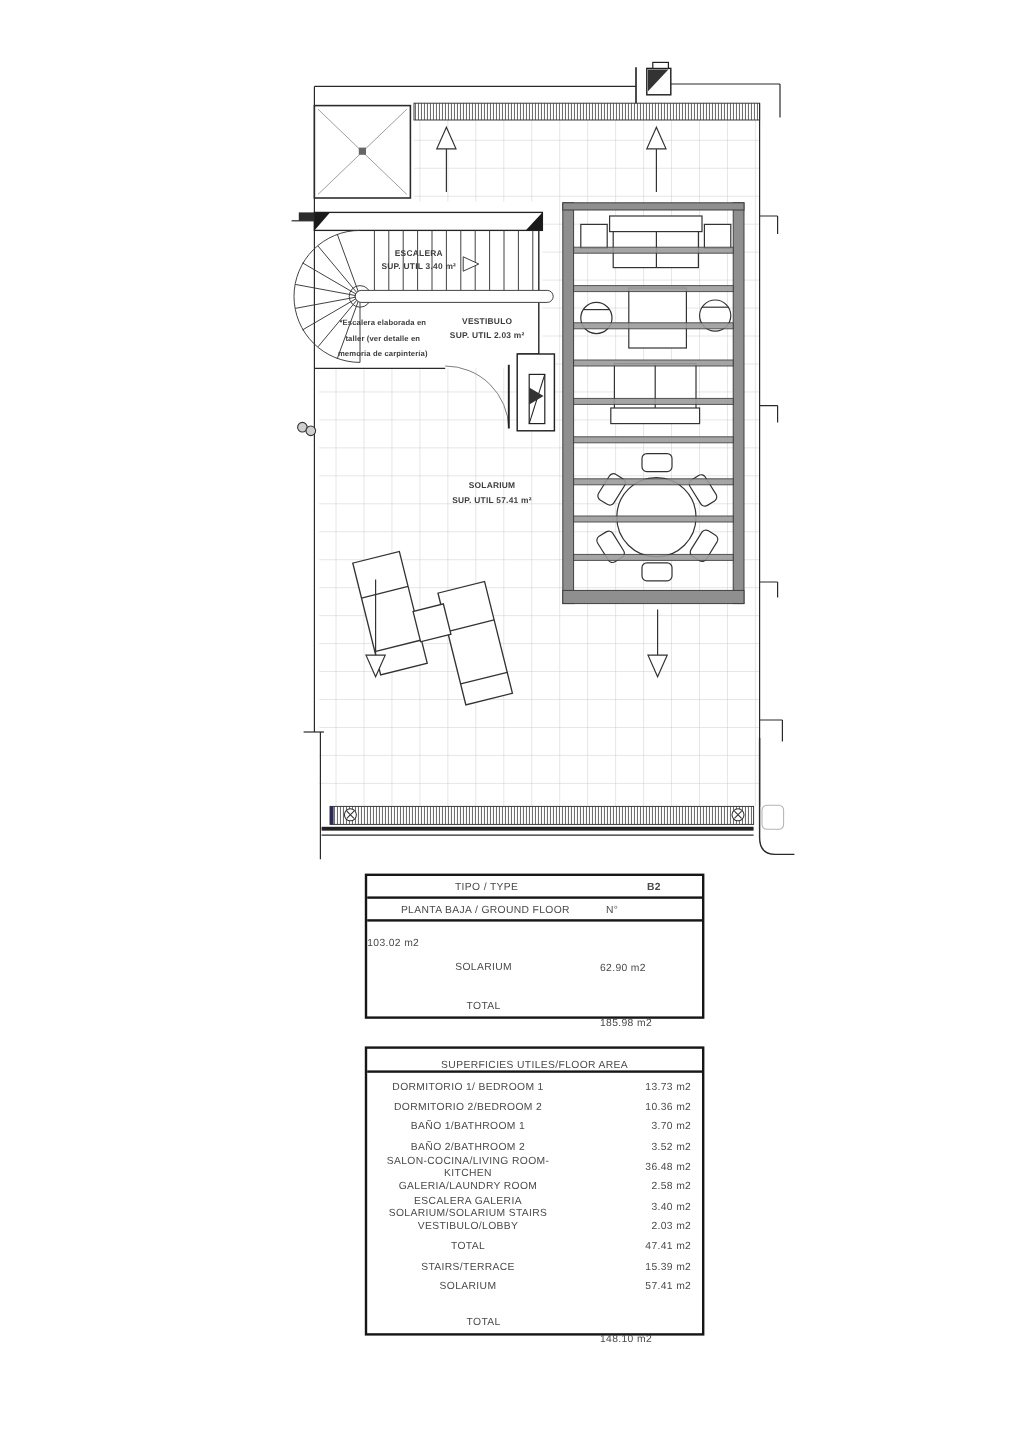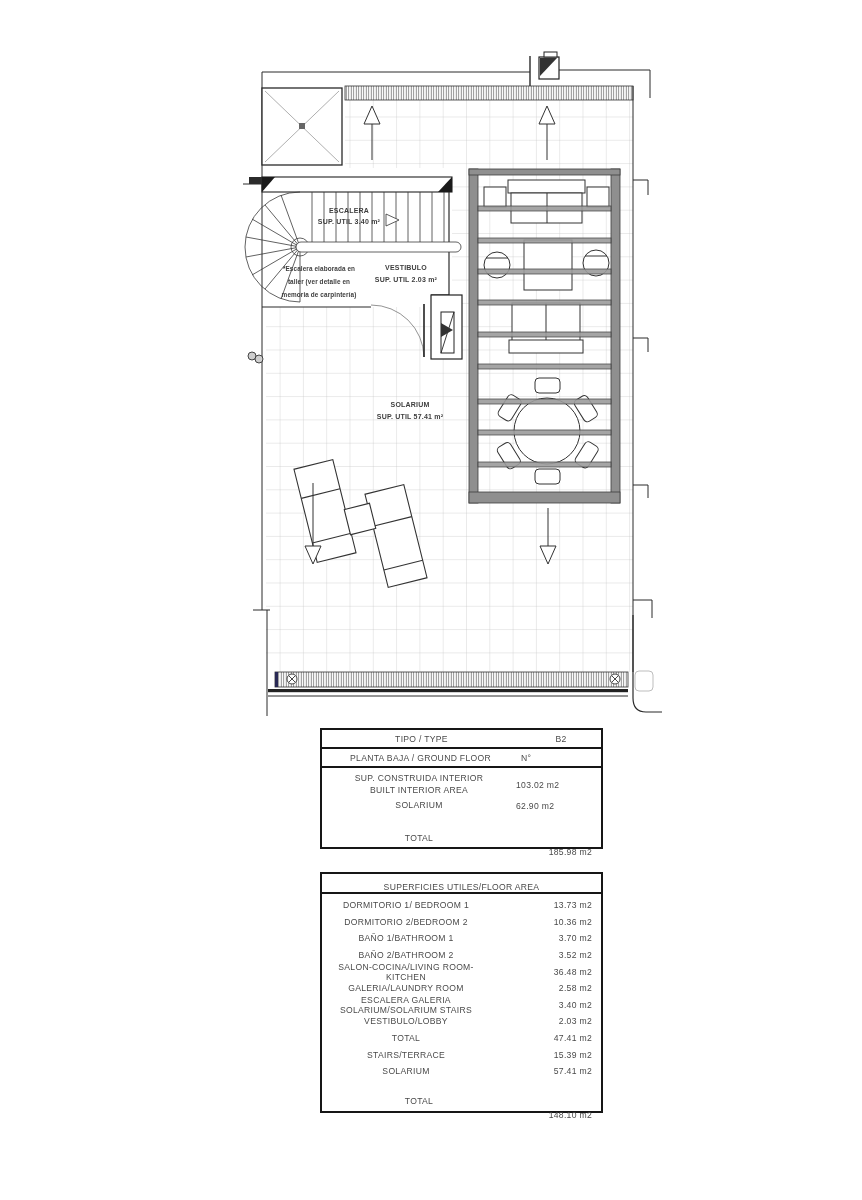--- a/index.html
+++ b/index.html
@@ -3,40 +3,40 @@
 <meta charset="utf-8">
 <style>
   html,body{margin:0;padding:0;background:#fff;}
   #page{position:relative;width:862px;height:1200px;background:#fff;overflow:hidden;
         font-family:"Liberation Sans", sans-serif;color:#3f3f3f;}
   #plan-svg{position:absolute;left:0;top:0;}
   .plan-label{font-family:"Liberation Sans", sans-serif;font-weight:700;fill:#3d3d3d;}
   .lab-big{font-size:7px;letter-spacing:.2px;}
   .lab-note{font-size:6.4px;letter-spacing:.1px;}
 
-  .atable{position:absolute;left:320px;width:283px;border:2.5px solid #161616;
+  .atable{position:absolute;left:304px;width:283px;border:2.5px solid #161616;
           background:#fff;box-sizing:border-box;font-size:8.6px;color:#4a4a4a;letter-spacing:.3px;}
   #summary-table{top:728px;}
   #areas-table{top:872px;}
   .hrow{display:flex;align-items:center;height:17px;}
   .hline1{border-bottom:2px solid #161616;}
   .hline2{border-bottom:2.5px solid #161616;}
   .hrow .lbl{flex:1;text-align:center;}
-  .hrow .val-c{width:80px;text-align:center;}
+  .hrow .val-c{width:80px;text-align:center;font-weight:bold;}
   .hrow .val-l{width:80px;text-align:left;padding-left:2px;}
   .tbody{padding-top:3px;}
   .drow{display:flex;align-items:center;min-height:16px;}
   .drow-2line{min-height:27px;}
   .drow .lbl{flex:1;text-align:center;line-height:1.35;}
   .drow .val{width:76px;padding-right:9px;}
   .spacer14{height:14px;}
   .spacer12{height:12px;}
   .trow{display:flex;align-items:center;height:19px;}
   .trow .lbl{flex:1;text-align:center;}
-  .trow .val{width:76px;text-align:right;padding-right:9px;margin-top:28px;}
+  .trow .val{width:76px;text-align:left;padding-right:9px;margin-top:28px;}
   .ahead{height:18px;display:flex;align-items:flex-end;justify-content:center;
          border-bottom:2.5px solid #161616;}
   .arow{display:flex;align-items:center;height:16.6px;gap:26px;}
   .arow .lbl{flex:1;text-align:center;}
   .arow .val{width:76px;text-align:right;padding-right:9px;}
 </style>
 </head>
 <body>
 
 <div id="page">
@@ -245,24 +245,20 @@
     <div class="hrow hline1">
       <span class="lbl">TIPO / TYPE</span>
       <span class="val-c">B2</span>
     </div>
     <div class="hrow hline2">
       <span class="lbl">PLANTA BAJA / GROUND FLOOR</span>
       <span class="val-l">N°</span>
     </div>
     <div class="tbody">
       <div class="drow drow-2line">
-        <span class="lbl">
-          <span>SUP. CONSTRUIDA INTERIOR</span><br>
-          <span>BUILT INTERIOR AREA</span>
-        </span>
         <span class="val">103.02 m2</span>
       </div>
       <div class="drow">
         <span class="lbl">SOLARIUM</span>
         <span class="val">62.90 m2</span>
       </div>
       <div class="spacer14"></div>
       <div class="trow">
         <span class="lbl">TOTAL</span>
         <span class="val">185.98 m2</span>

